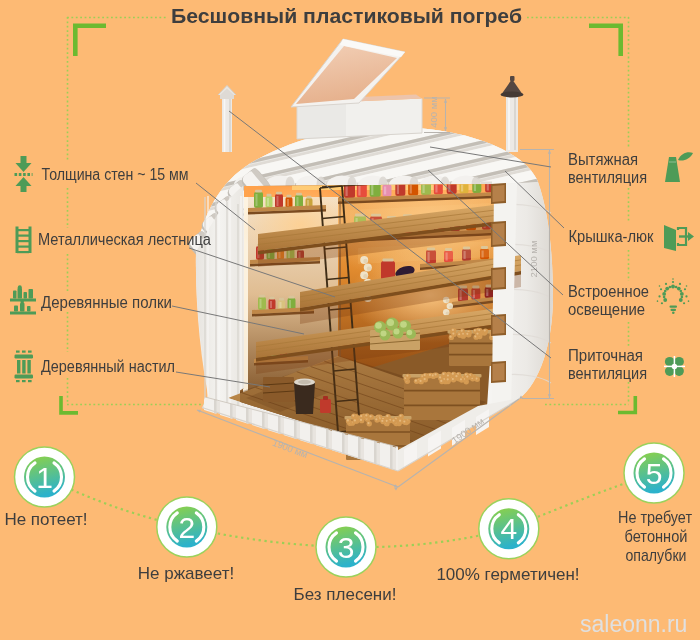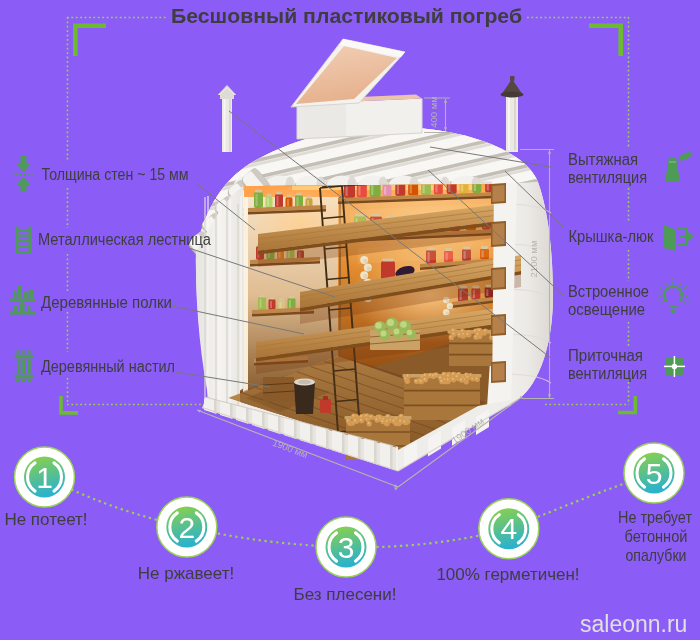--- a/index.html
+++ b/index.html
@@ -1,14 +1,14 @@
 <!DOCTYPE html>
 <html><head><meta charset="utf-8"><style>
 html,body{margin:0;padding:0;background:#fff;}
-#wrap{position:relative;width:700px;height:640px;overflow:hidden;background:#8b5cf6;}
+#wrap{position:relative;width:700px;height:640px;overflow:hidden;background:#fdba74;}
 </style></head><body>
 <div id="wrap"><svg width="700" height="640" viewBox="0 0 700 640">
       <defs>
 <linearGradient id="gc" x1="0" y1="0" x2="0.25" y2="1">
  <stop offset="0" stop-color="#8fd244"></stop>
           <stop offset="1" stop-color="#2cb2cb"></stop>
 </linearGradient>
 <linearGradient id="wallL" x1="0" y1="0" x2="0" y2="1">
  <stop offset="0" stop-color="#f6e9d6"></stop>
           <stop offset="0.5" stop-color="#e0bd92"></stop>

